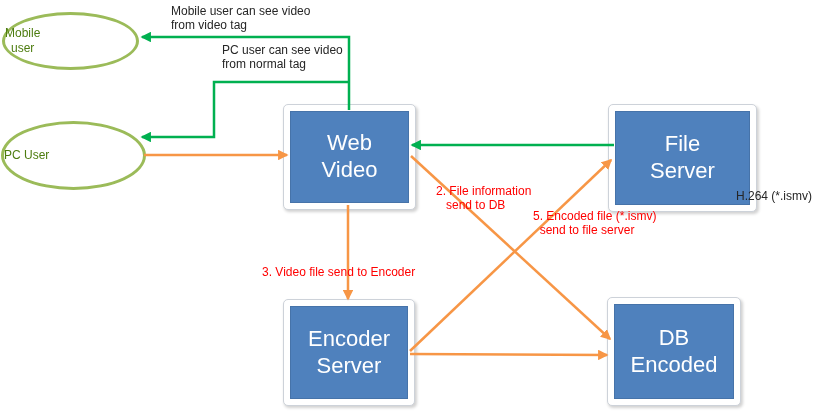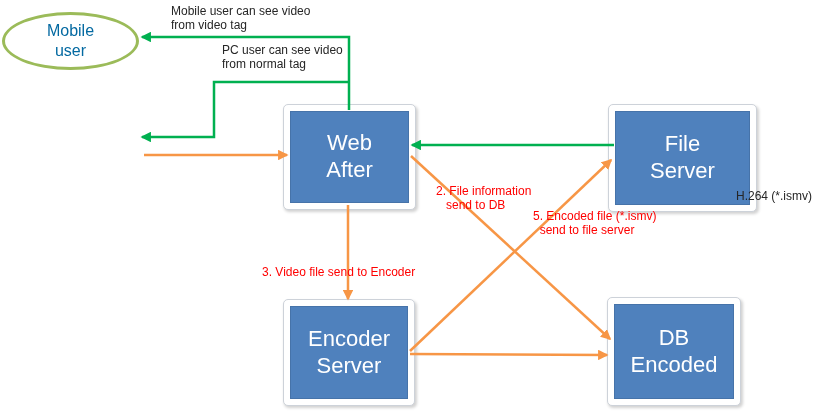--- a/index.html
+++ b/index.html
@@ -29,22 +29,22 @@
     color:var(--box-text);font-size:22px;line-height:1.22;white-space:pre-line;
   }
   #web-server    {left:283px;top:104px;width:133px;height:106px;}
   #file-server   {left:608px;top:104px;width:149px;height:108px;}
   #encoder-server{left:283px;top:299px;width:132px;height:107px;}
   #db-server     {left:607px;top:297px;width:134px;height:109px;}
   
   .actor-ellipse{
     position:absolute;z-index:1;background:#fff;border:3px solid var(--ellipse-green);
     border-radius:50%;box-sizing:border-box;
-    display:flex;align-items:center;justify-content:center;text-align:center;
-    color:#0369a1;font-size:16px;line-height:1.25;white-space:pre-line;
+    display:flex;align-items:center;justify-content:flex-start;text-align:center;
+    color:#4d7c0f;font-size:12px;line-height:1.25;white-space:pre-line;
   }
   #mobile-user{left:2px;top:12px;width:137px;height:58px;}
   #pc-user    {left:1px;top:121px;width:145px;height:69px;}
   
   svg.arrows{position:absolute;left:0;top:0;z-index:2;}
   .arrow{fill:none;stroke-linejoin:miter;}
   .arrow.green {stroke:var(--arrow-green);stroke-width:2.5;}
   .arrow.orange{stroke:var(--arrow-orange);stroke-width:2.5;}
   #ah-green path {fill:var(--arrow-green);}
   #ah-orange path{fill:var(--arrow-orange);}
@@ -65,24 +65,27 @@
 </style>
 </head>
 <body>
 
 <div class="canvas">
 
   <div class="actor-ellipse" id="mobile-user">
     <span>Mobile
 user</span>
   </div>
+  <div class="actor-ellipse" id="pc-user">
+    <span>PC User</span>
+  </div>
 
   <div class="server-box" id="web-server">
     <div class="fill">Web
-After</div>
+Video</div>
   </div>
   <div class="server-box" id="file-server">
     <div class="fill">File
 Server</div>
   </div>
   <div class="server-box" id="encoder-server">
     <div class="fill">Encoder
 Server</div>
   </div>
   <div class="server-box" id="db-server">

